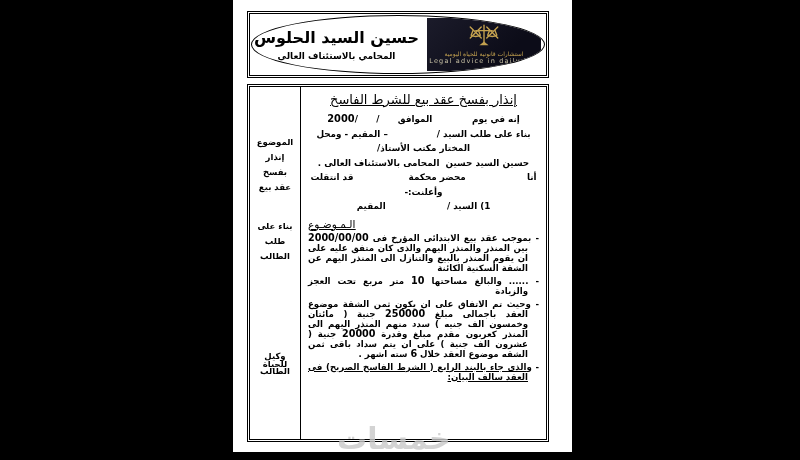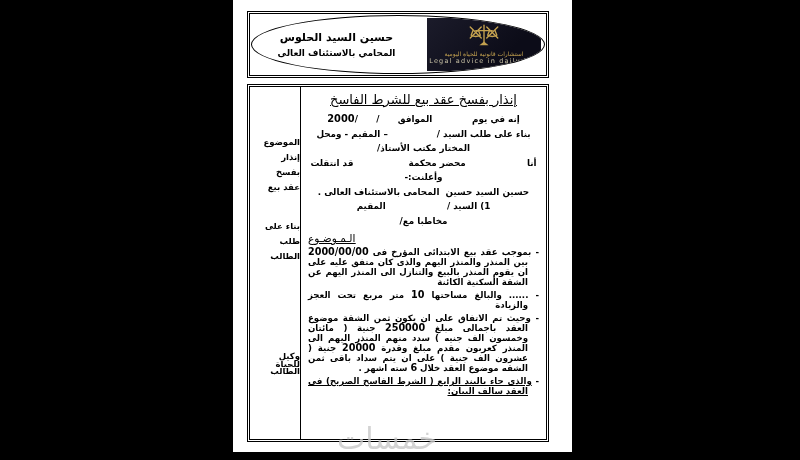--- a/index.html
+++ b/index.html
@@ -15,40 +15,40 @@
   
   .header-box{
     position:absolute;left:14px;top:11px;width:302px;height:67px;
     border:3px double #000;box-sizing:border-box;background:#fff;
   }
   .header-ellipse{
     position:absolute;inset:1px;border:1.5px solid #000;border-radius:50%;
     display:flex;align-items:center;overflow:hidden;
   }
   .name-block{flex:1;text-align:center;direction:rtl;font-weight:bold;color:#000;padding-right:6px;}
-  .name-line1{font-size:11px;letter-spacing:1px;}
+  .name-line1{font-size:16px;letter-spacing:1px;}
   .name-line2{font-size:9px;margin-top:4px;}
   .logo-box{
     width:114px;height:53px;margin-right:3px;flex:none;
     background:linear-gradient(135deg,#1b1b2a 0%,#07070f 70%);
     display:flex;flex-direction:column;align-items:center;justify-content:center;
   }
   .logo-ar{font-size:6px;line-height:7px;white-space:nowrap;}
   .logo-en{font-size:6.5px;line-height:8px;letter-spacing:1.2px;color:#c7c0a4;white-space:nowrap;}
   
   .main-box{
     position:absolute;left:14px;top:84px;width:302px;height:358px;
     border:3px double #000;box-sizing:border-box;background:#fff;
     display:flex;
   }
   .margin-col{
     width:50px;flex:none;position:relative;border-right:1px solid #000;
   }
   .margin-group{
-    position:absolute;left:0;width:100%;text-align:right;direction:rtl;
+    position:absolute;left:0;width:100%;text-align:center;direction:rtl;
     font-size:8.5px;font-weight:bold;line-height:15px;color:#000;
   }
   .body-col{
     flex:1;direction:rtl;padding:3px 7px 0 7px;overflow:hidden;color:#000;
   }
   .doc-title{
     text-align:center;font-size:13px;font-weight:bold;
     text-decoration:underline;margin:2px 0 5px 0;
   }
   .line{
@@ -62,21 +62,21 @@
   .bullet{
     font-size:8.6px;font-weight:bold;line-height:10px;margin:3px 0;
     padding-right:11px;text-indent:-11px;text-align:justify;
   }
   .seg-b{font-weight:bold;font-size:1.12em;}
   .seg-u{text-decoration:underline;}
   .seg-bu{font-weight:normal;text-decoration:underline;}
   
   .watermark{
     position:absolute;left:104px;top:421px;z-index:6;
-    font-size:30px;font-weight:normal;letter-spacing:5px;direction:rtl;
+    font-size:30px;font-weight:bold;letter-spacing:5px;direction:rtl;
     opacity:.8;pointer-events:none;
   }
 </style>
 </head>
 <body style="background: rgb(0, 0, 0);">
 
 <div class="page" style="background: rgb(255, 255, 255);">
 
   <div class="header-box">
     <div class="header-ellipse">
@@ -120,24 +120,23 @@
           <div>الطالب</div>
         </div>
         <div class="margin-group" style="top: 270px;">
           <div>للحياة</div>
         </div>
       </div>
     <div class="body-col" id="body-col">
         <div class="doc-title"><span class="seg-bu">إنذار بفسخ عقد بيع للشرط الفاسخ</span></div>
         <div class="line"><span>إنه في يوم             الموافق      /      /</span><span class="seg-b">2000</span></div>
         <div class="line"><span>بناء على طلب السيد /                – المقيم - ومحل المختار مكتب الأستاذ/</span></div>
+        <div class="line"><span>حسين السيد حسين  المحامى بالاستئناف العالى .</span></div>
         <div class="line"><span>أنا                    محضر محكمة                  قد انتقلت وأعلنت:-</span></div>
-        <div class="line"><span>حسين السيد حسين  المحامى بالاستئناف العالى .</span></div>
         <div class="line"><span>1) السيد /                    المقيم</span></div>
-        <div class="line"><span>مخاطبا مع/</span></div>
         <div class="heading"><span class="seg-bu">الـمـوضـوع</span></div>
         <div class="bullet">- <span>بموجب عقد بيع الابتدائى  المؤرخ فى </span><span class="seg-b">2000/00/00</span><span> بين المنذر والمنذر اليهم والذى كان متفق عليه على ان يقوم المنذر بالبيع والتنازل الى المنذر اليهم عن الشقة السكنية الكائنة</span></div>
         <div class="bullet">- <span>...... والبالغ مساحتها </span><span class="seg-b">10</span><span> متر مربع تحت العجز والزيادة</span></div>
         <div class="bullet">- <span>وحيث تم الاتفاق على ان يكون ثمن الشقة موضوع العقد باجمالى مبلغ </span><span class="seg-b">250000</span><span> جنية ( مائتان وخمسون الف جنيه ) سدد منهم المنذر اليهم الى المنذر كعربون مقدم   مبلغ وقدرة </span><span class="seg-b">20000</span><span> جنية ( عشرون الف جنية ) على ان يتم سداد باقى ثمن الشقه موضوع العقد خلال </span><span class="seg-b">6</span><span> سته اشهر .</span></div>
         <div class="bullet">- <span class="seg-u">والذى جاء بالبند الرابع ( الشرط الفاسخ الصريح)  فى العقد سالف البيان:</span></div>
       </div>
   </div>
 
   <div class="watermark" style="color: rgb(201, 201, 201);">خمسات</div>
 

